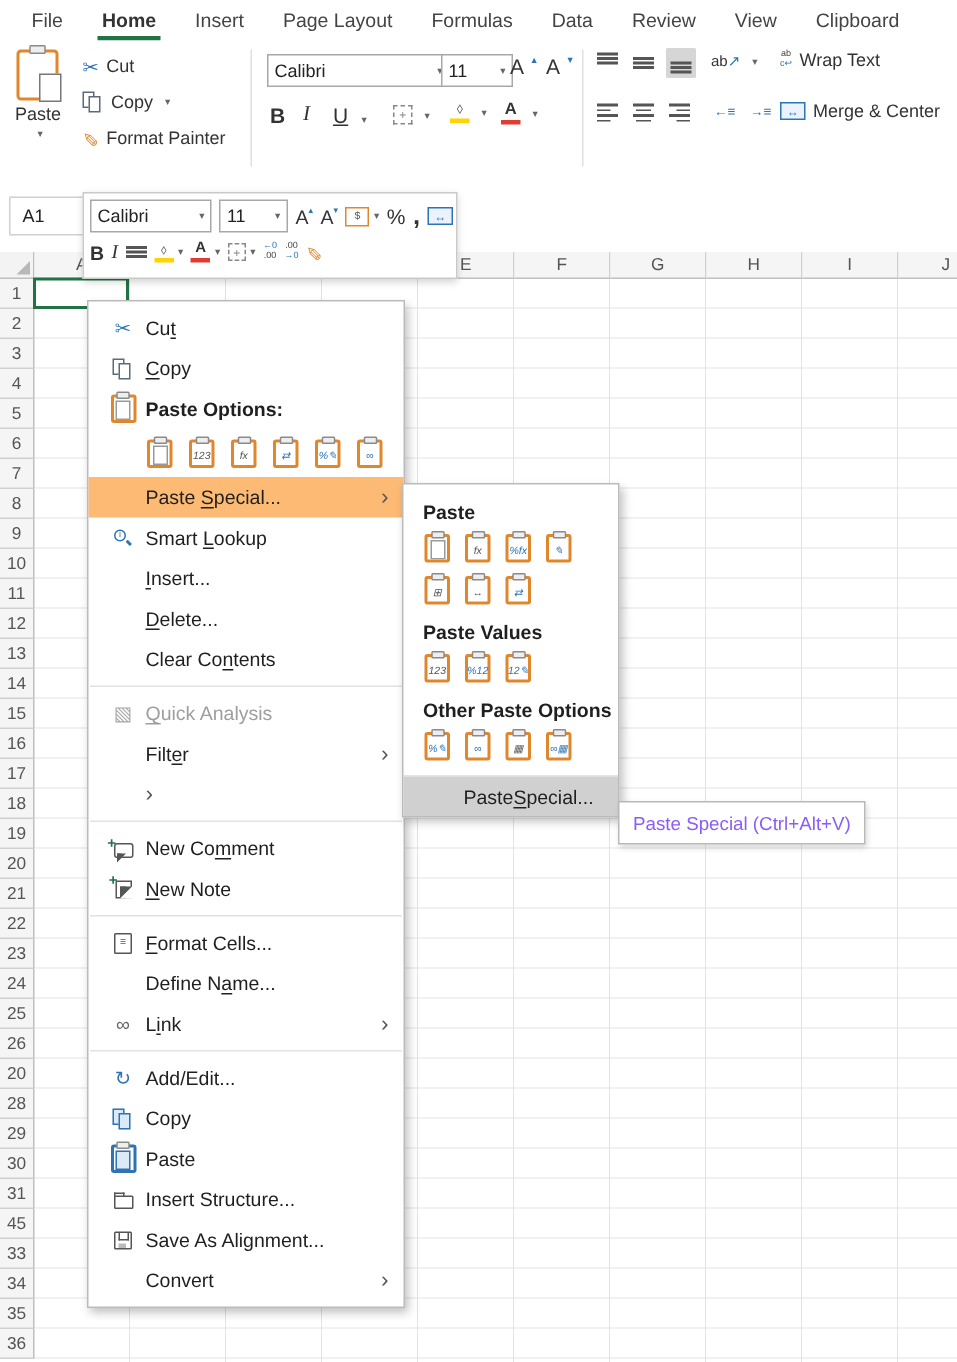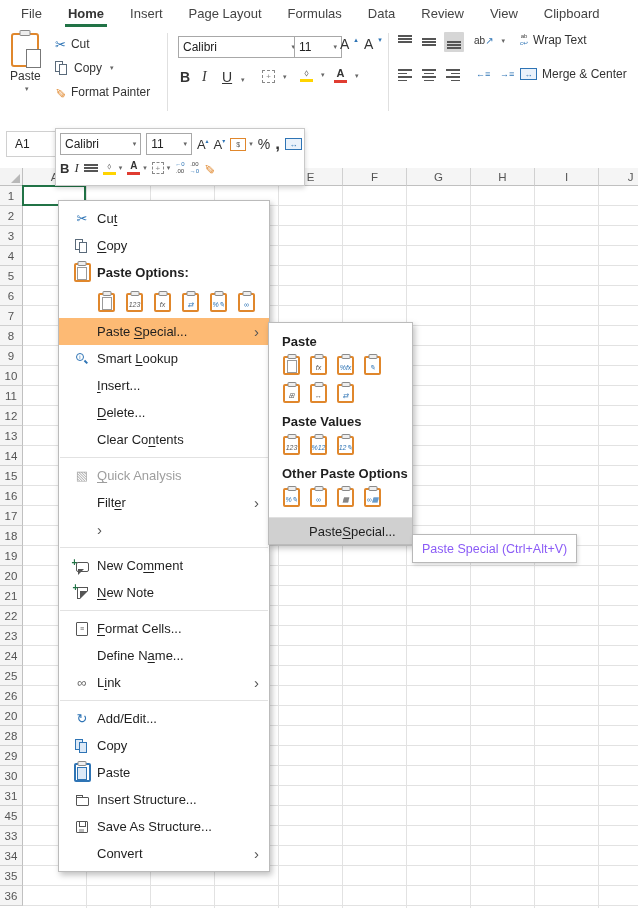--- a/index.html
+++ b/index.html
@@ -541,21 +541,21 @@
       <div class="mi">
         <span class="slot">
           <span class="ic-folder"></span>
         </span>
         <span class="lbl">Insert Structure...</span>
       </div>
       <div class="mi">
         <span class="slot">
           <span class="ic-save"></span>
         </span>
-        <span class="lbl">Save As Structure...</span>
+        <span class="lbl">Save As Alignment...</span>
       </div>
       <div class="mi">
         <span class="slot"></span>
         <span class="lbl">Convert</span>
         <span class="arr">›</span>
       </div>
     </div>
 
   <div class="submenu" id="submenu">
       <div class="shead">Paste</div>

